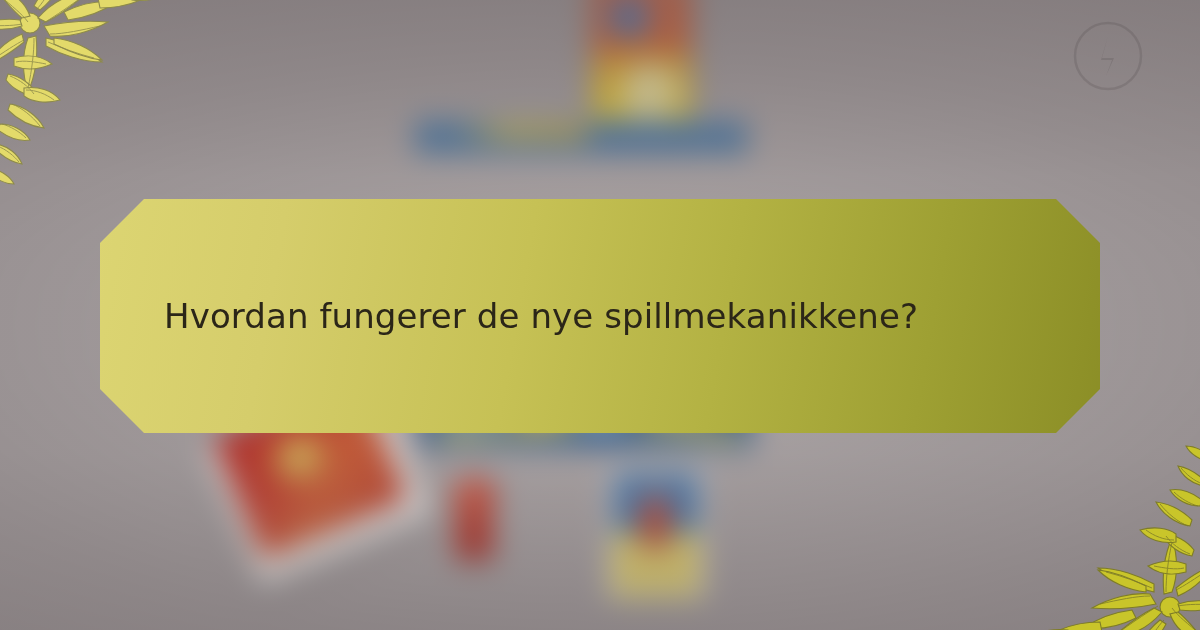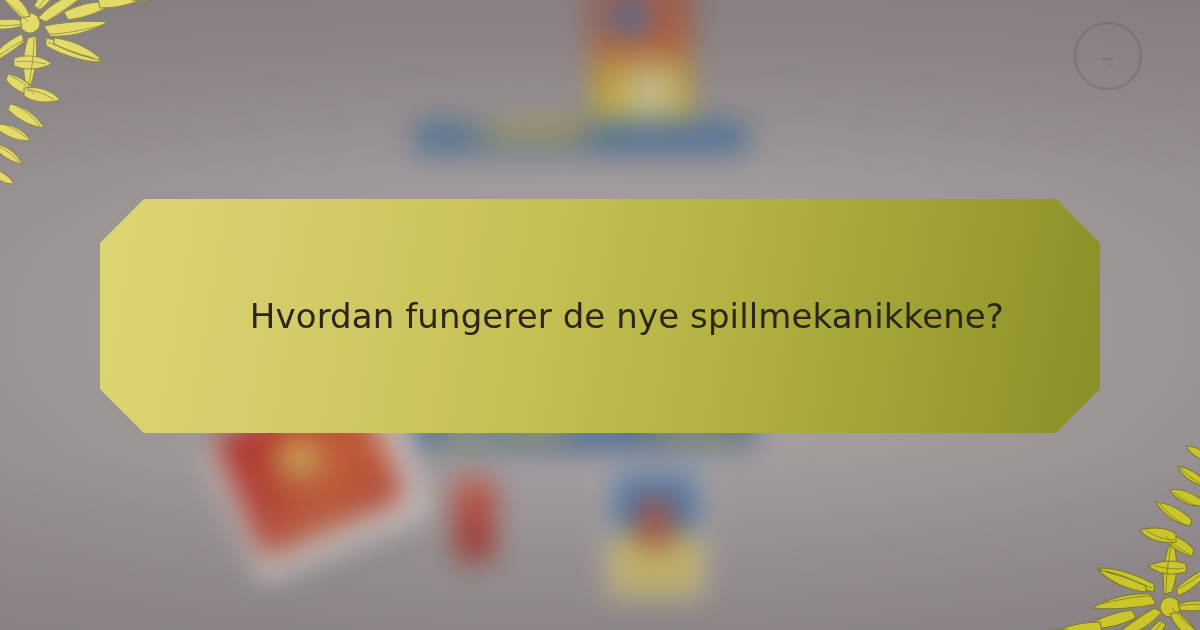--- a/index.html
+++ b/index.html
@@ -167,22 +167,21 @@
     left: 100px;
     top: 199px;
     width: 1000px;
     height: 234px;
     background: linear-gradient(100deg, #dcd572 0%, #d5cd6b 18%, #c6c155 42%, #b3b243 62%, #9ea033 82%, #8b8e26 100%);
     -webkit-clip-path: polygon(0 44px, 44px 0, calc(100% - 44px) 0, 100% 44px, 100% calc(100% - 44px), calc(100% - 44px) 100%, 44px 100%, 0 calc(100% - 44px));
     clip-path: polygon(0 44px, 44px 0, calc(100% - 44px) 0, 100% 44px, 100% calc(100% - 44px), calc(100% - 44px) 100%, 44px 100%, 0 calc(100% - 44px));
     display: flex;
     align-items: center;
     box-sizing: border-box;
-    padding: 0 96px 0 80px;
-    justify-content: flex-end;
+    padding: 0 96px 0 64px;
   }
 
   .banner-title {
     font-family: "DejaVu Sans", sans-serif;
     font-size: 34px;
     font-weight: 400;
     line-height: 1.25;
     color: #2b2618;
     letter-spacing: 0.1px;
     margin: 0;

